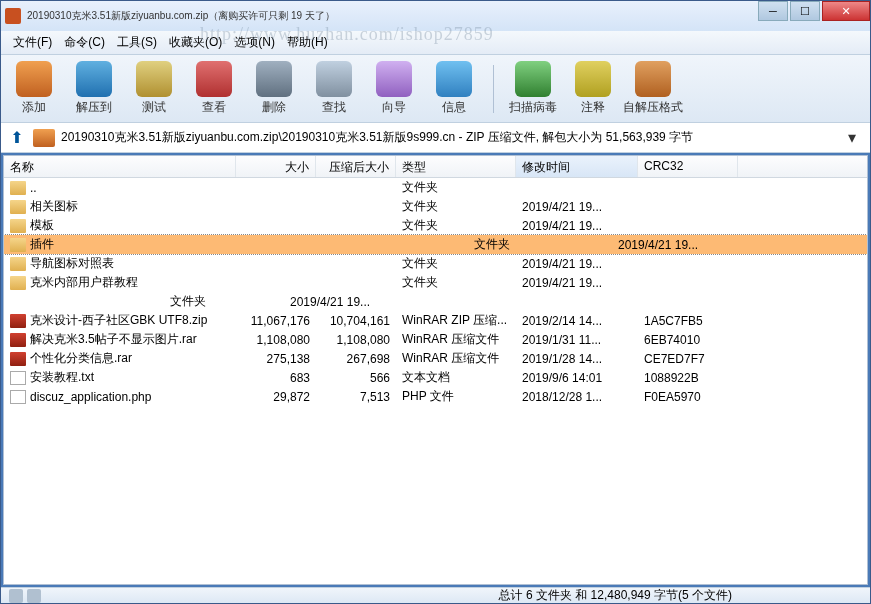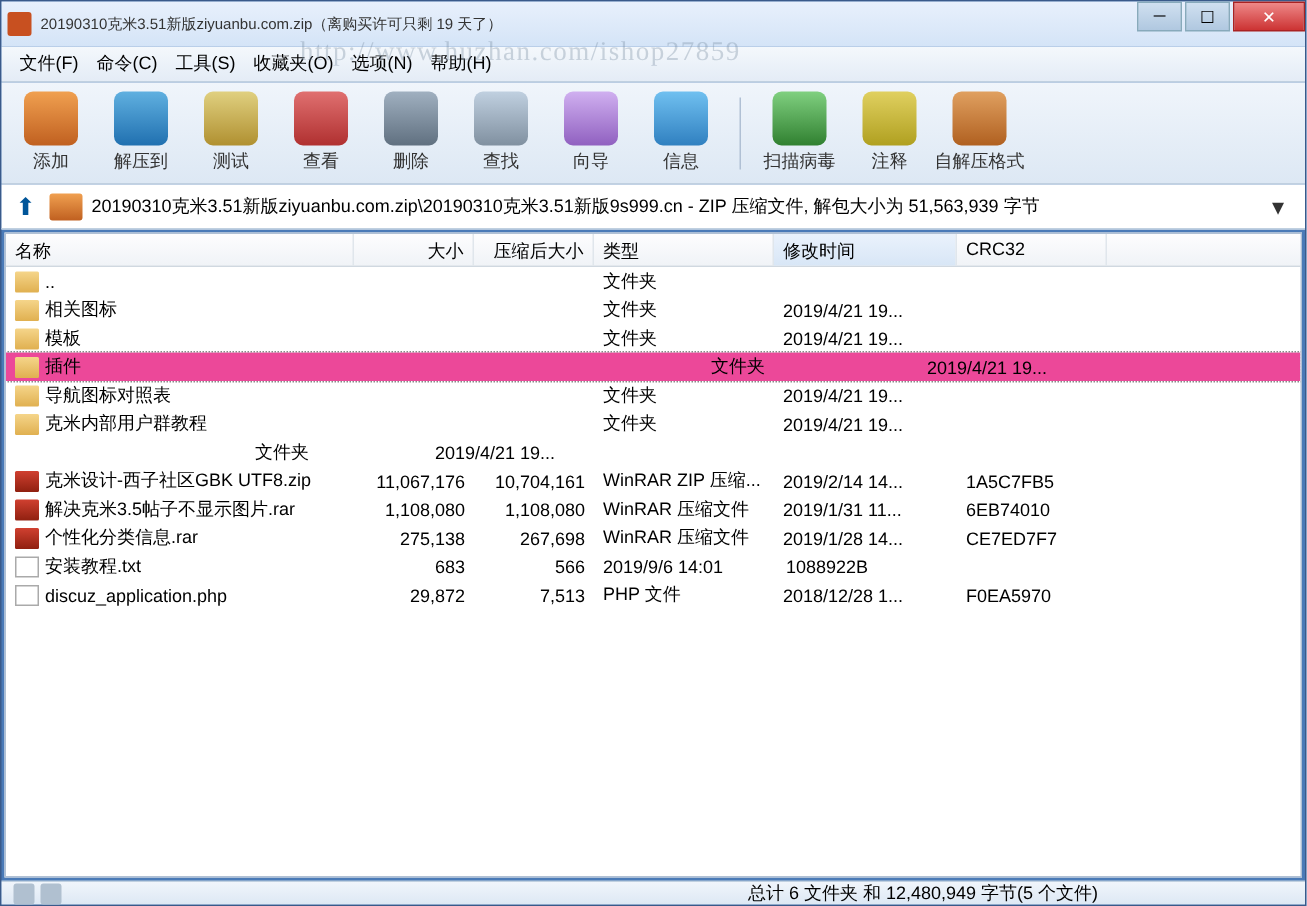--- a/index.html
+++ b/index.html
@@ -42,21 +42,21 @@
 .col { padding: 3px 6px; border-right: 1px solid #e0e6ec; overflow: hidden; white-space: nowrap; }
 .col-name { width: 232px; }
 .col-size { width: 80px; text-align: right; }
 .col-packed { width: 80px; text-align: right; }
 .col-type { width: 120px; }
 .col-date { width: 122px; }
 .col-crc { width: 100px; }
 .col-date.hdr { background: linear-gradient(#eaf2fc,#d8e6f6); }
 .list-body { flex: 1; overflow: auto; font-size: 12px; }
 .row { display: flex; height: 19px; align-items: center; cursor: pointer; }
-.row.selected { background: #ec4899; outline: 1px dotted #888; gap: 24px; }
+.row.selected { background: #fdba74; outline: 1px dotted #888; gap: 24px; }
 .cell { padding: 1px 6px; overflow: hidden; white-space: nowrap; text-overflow: ellipsis; }
 .fname { display: flex; align-items: center; gap: 4px; width: 232px; }
 .fic { width: 16px; height: 14px; flex-shrink: 0; }
 .fic-folder { background: linear-gradient(#f5d58a,#e0b050); border-radius: 1px; }
 .fic-rar { background: linear-gradient(#d04030,#902010); border-radius: 1px; }
 .fic-txt { background: #fff; border: 1px solid #aaa; }
 .fic-php { background: #fff; border: 1px solid #aaa; }
 .statusbar { height: 16px; background: linear-gradient(#f0f5fb,#dde8f4); display: flex; align-items: center; padding: 0 8px; font-size: 12px; border-top: 1px solid #c0d0e0; }
 .status-icons { display: flex; gap: 4px; }
 .status-ic { width: 14px; height: 14px; background: #b0c0d0; border-radius: 2px; }
@@ -258,20 +258,21 @@
           <div class="cell col-date">2019/1/28 14...</div>
           <div class="cell col-crc">CE7ED7F7</div>
         </div>
         <div class="row">
           <div class="cell fname">
             <div class="fic fic-txt"></div>
             <span>安装教程.txt</span>
           </div>
           <div class="cell col-size">683</div>
           <div class="cell col-packed">566</div>
+          <div class="cell col-type">文本文档</div>
           <div class="cell col-date">2019/9/6 14:01</div>
           <div class="cell col-crc">1088922B</div>
         </div>
         <div class="row">
           <div class="cell fname">
             <div class="fic fic-php"></div>
             <span>discuz_application.php</span>
           </div>
           <div class="cell col-size">29,872</div>
           <div class="cell col-packed">7,513</div>

